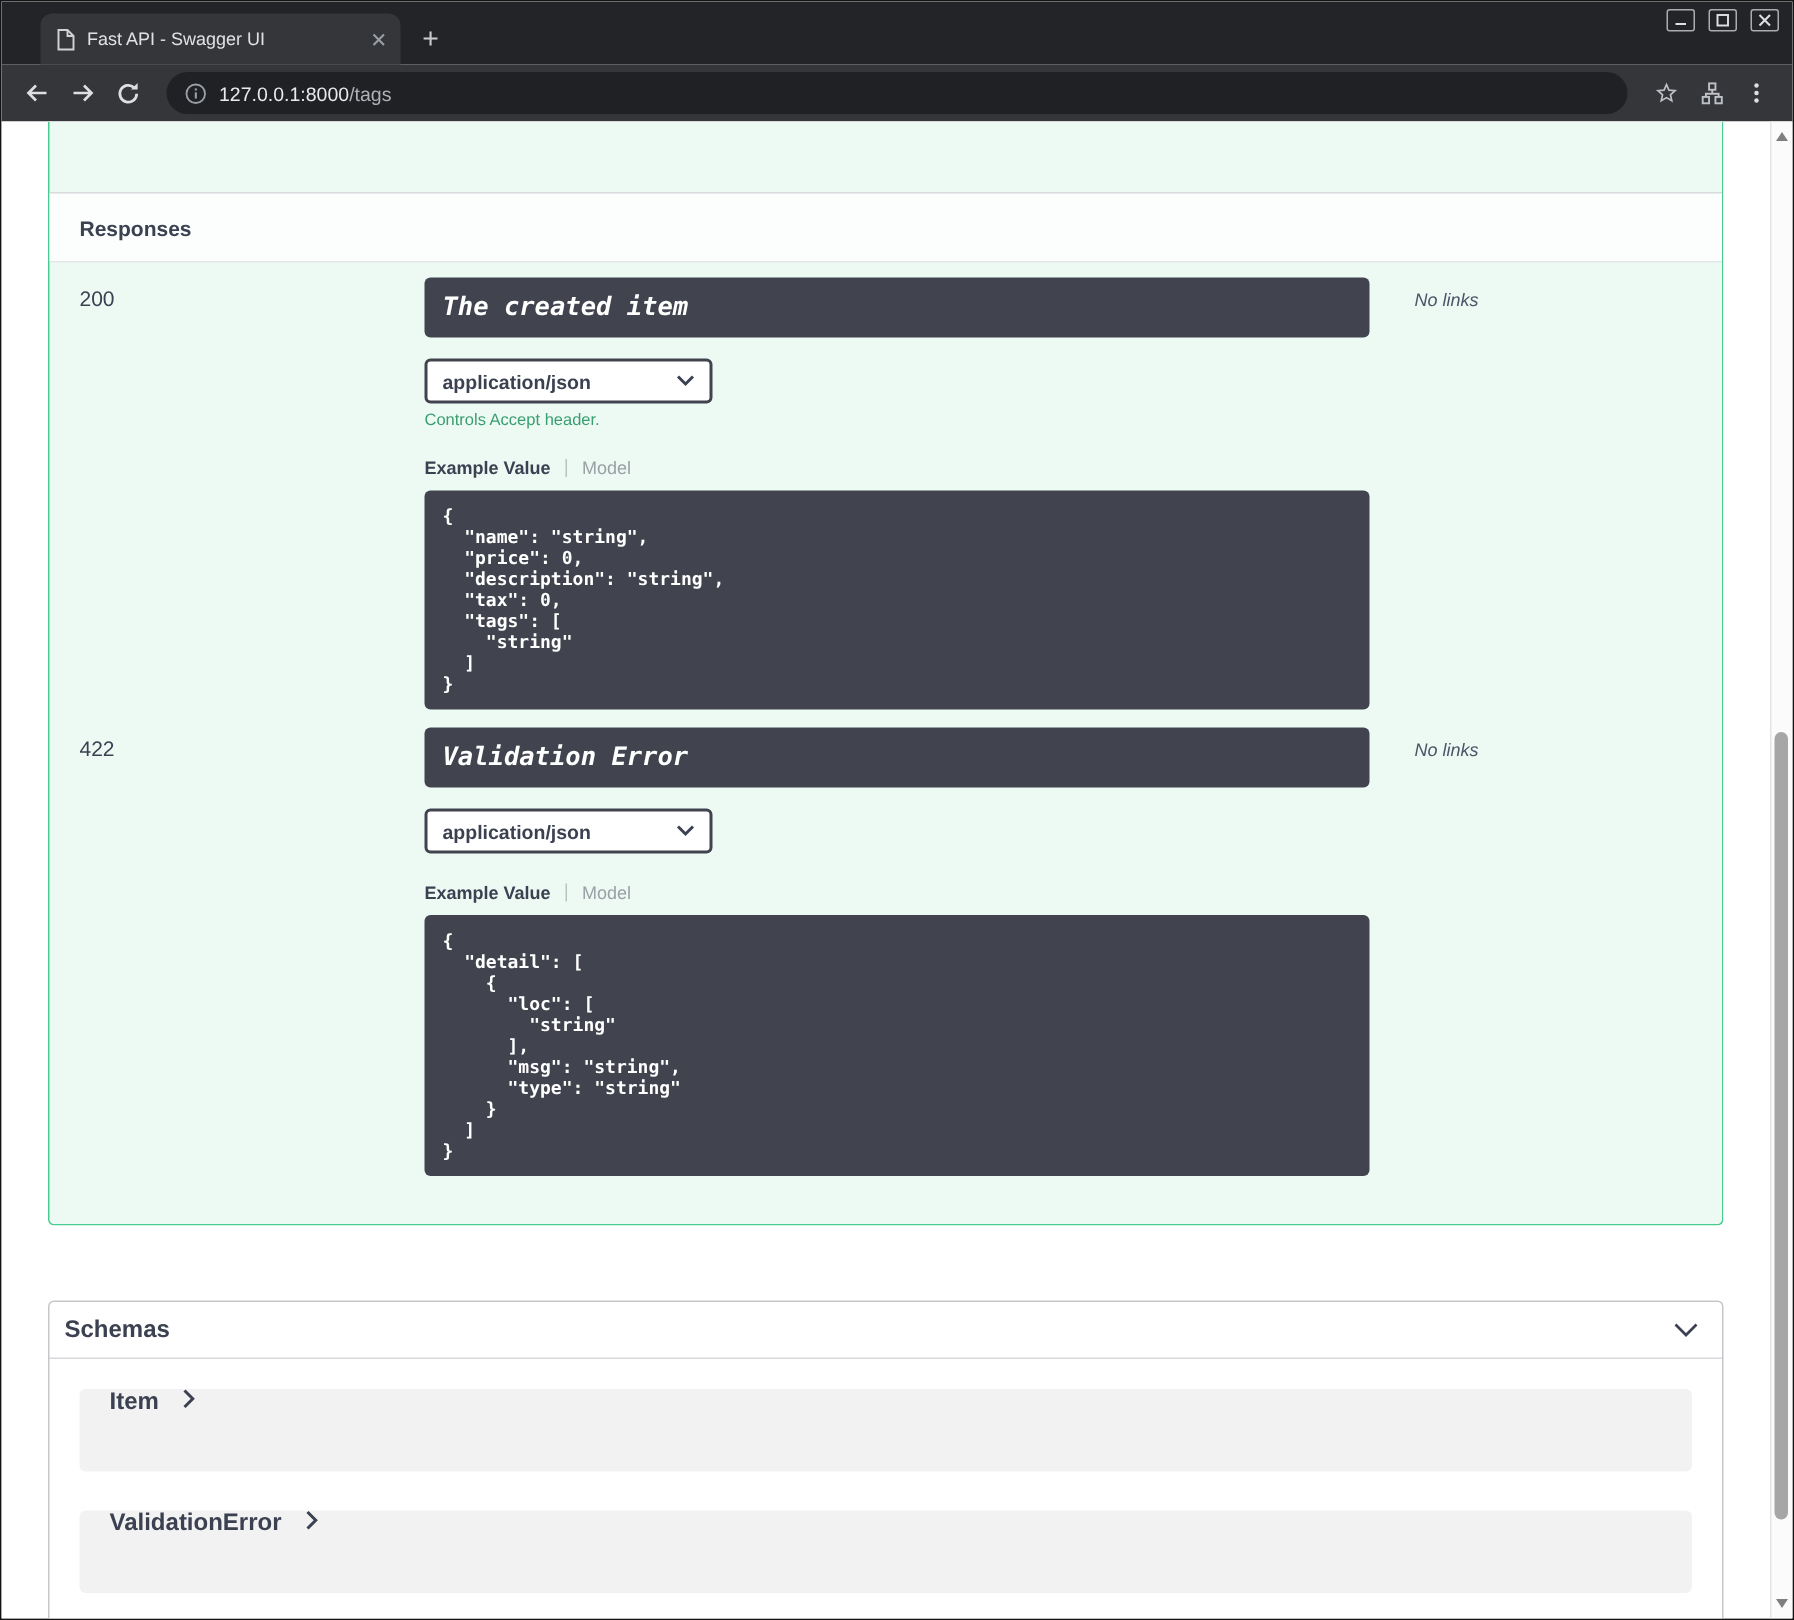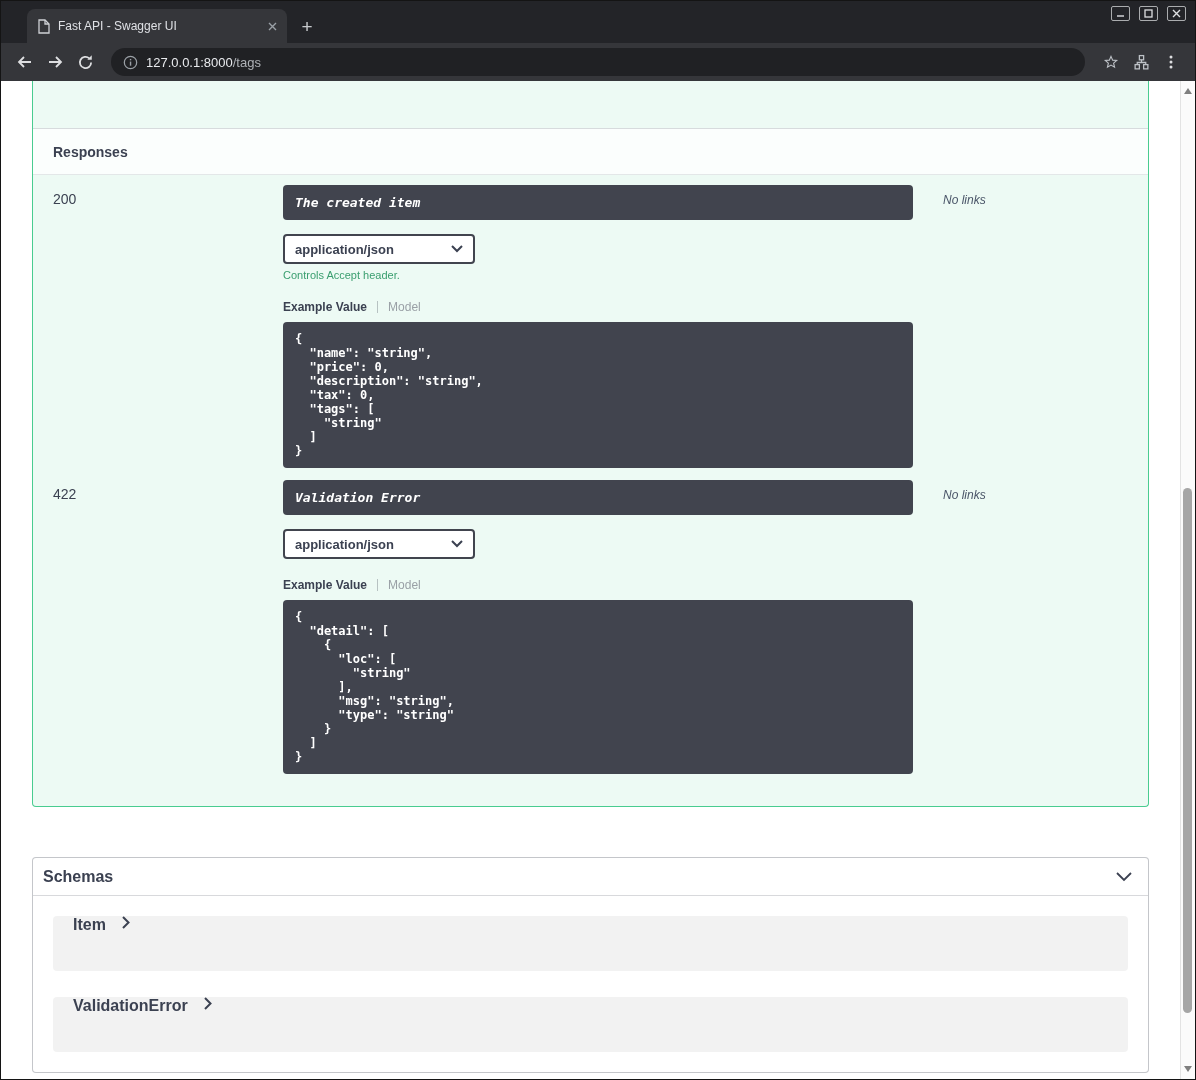--- a/index.html
+++ b/index.html
@@ -14,21 +14,21 @@
     border: 1px solid #141414;
     display: flex; flex-direction: column; overflow: hidden;
   }
 
   
   .titlebar {
     height: 42px; background: #232428; flex: none;
     display: flex; align-items: flex-end; position: relative;
   }
   .tab {
-    margin-left: 26px; width: 260px; height: 34px;
+    margin-left: 26px; width: 240px; height: 34px;
     background: #35363a; border-radius: 8px 8px 0 0;
     display: flex; align-items: center; padding: 0 10px; gap: 8px;
   }
   .tab-title { color: #dfe1e5; font-size: 12px; flex: 1; white-space: nowrap; overflow: hidden; }
   .tab-close, .favicon { display: flex; align-items: center; }
   .new-tab {
     width: 28px; height: 28px; margin: 0 0 3px 6px;
     color: #c7cacd; font-size: 19px; line-height: 1;
     display: flex; align-items: center; justify-content: center; border-radius: 50%;
   }
@@ -80,21 +80,21 @@
     font-size: 12px; font-weight: bold; color: #3b4151;
   }
   .rrow { padding-top: 10px; }
   .col-code { font-size: 14px; color: #3b4151; padding-top: 6px; }
   .col-links { font-size: 12px; color: #4a5568; font-style: italic; padding-top: 8px; }
   .col-desc { padding-right: 30px; min-width: 0; }
 
   .desc-box {
     background: #41444e; border-radius: 4px; padding: 10px 12px;
     color: #ffffff; font-family: "DejaVu Sans Mono", monospace;
-    font-size: 13px; font-style: italic; font-weight: bold;
+    font-size: 17px; font-style: italic; font-weight: bold;
   }
   .media-select {
     margin-top: 14px; width: 192px; height: 30px;
     background: #fff; border: 2px solid #41444e; border-radius: 4px;
     display: flex; align-items: center; justify-content: space-between;
     padding: 0 10px; font-size: 13px; font-weight: bold; color: #3b4151;
   }
   .accept-note { margin-top: 5px; font-size: 11px; color: #3a9e6f; }
   .ex-tabs { margin-top: 19px; display: flex; align-items: center; font-size: 12px; }
   .extab-active { color: #3b4151; font-weight: bold; }

